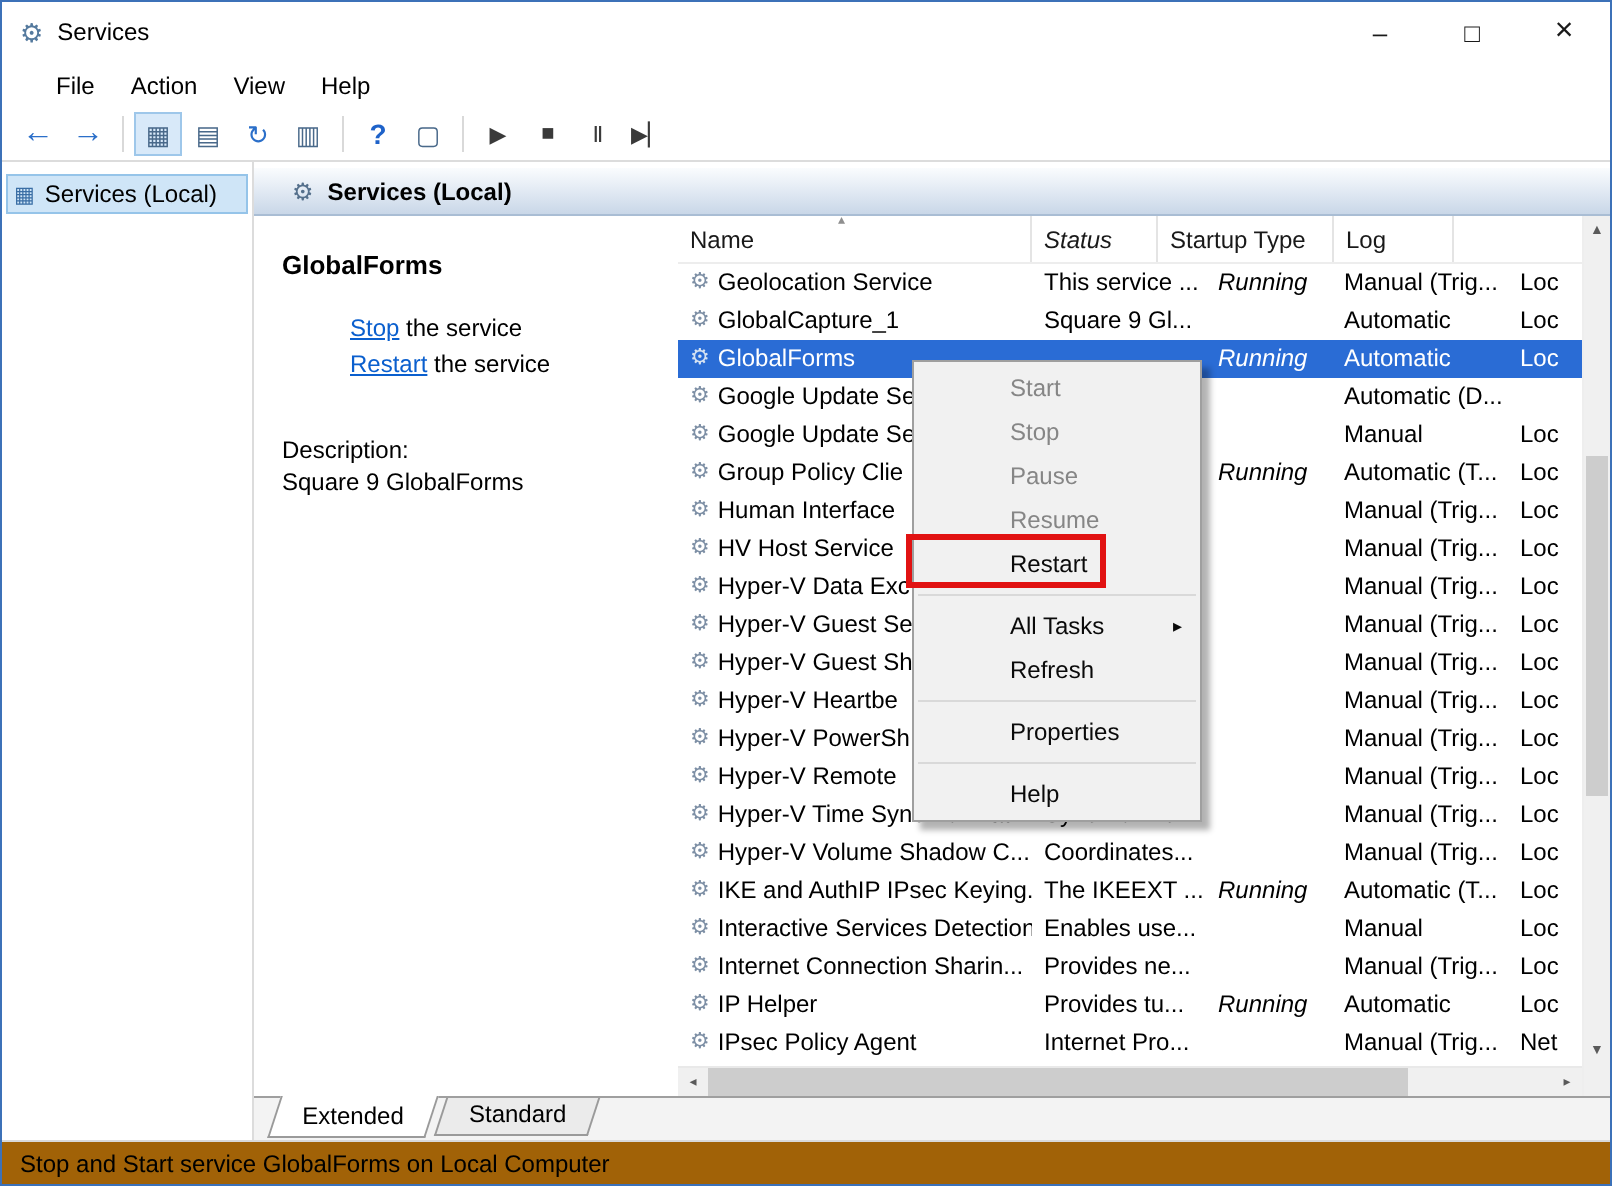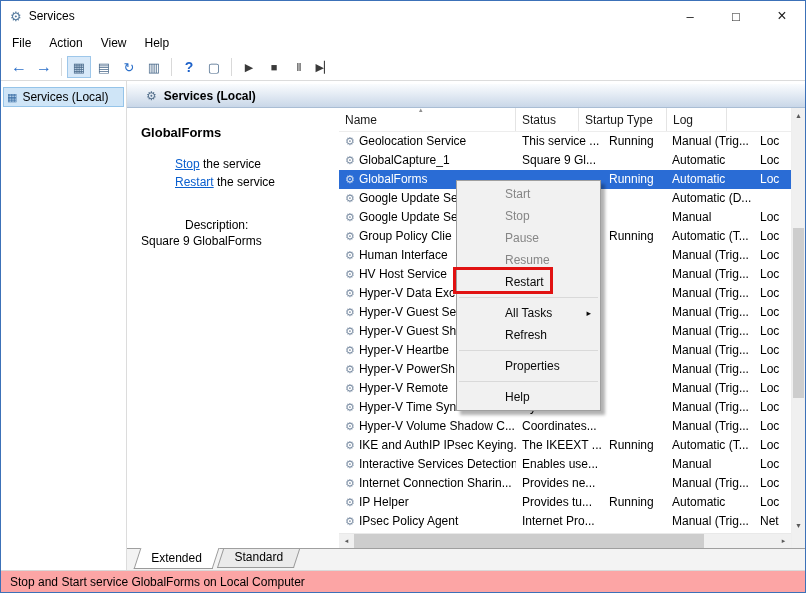--- a/index.html
+++ b/index.html
@@ -9,21 +9,21 @@
 
   
   .titlebar { height:30px; flex:0 0 auto; display:flex; align-items:center; padding-left:9px; background:#fff; }
   .app-icon { font-size:13px; color:#557a9e; margin-right:7px; }
   .title-text { font-size:12px; }
   .caption-group { margin-left:auto; display:flex; height:100%; }
   .cap { width:46px; height:100%; display:flex; align-items:center; justify-content:center; font-size:13px; color:#1a1a1a; }
   .cap.close { font-size:16px; }
 
   
-  .menubar { height:23px; flex:0 0 auto; display:flex; align-items:center; padding-left:2px;text-align:center; }
+  .menubar { height:23px; flex:0 0 auto; display:flex; align-items:center; padding-left:18px;text-align:center; }
   .menu-item { padding:3px 9px; font-size:12px; }
 
   
   .toolbar { height:27px; flex:0 0 auto; display:flex; align-items:center; padding-left:6px; gap:1px; border-bottom:1px solid #dcdcdc; }
   .tbtn { min-width:24px; height:22px; display:flex; align-items:center; justify-content:center; font-size:13px; color:#444; }
   .tbtn.big { font-size:16px; font-weight:bold; }
   .tbtn.blue { color:#2b6fc9; }
   .tbtn.steel { color:#49698a; }
   .tbtn.dark { color:#3a3a3a; font-size:11px; }
   .tbtn.pressed { background:#d8e9f9; border:1px solid #9ec7ea; }
@@ -39,27 +39,27 @@
   .right-pane { flex:1; display:flex; flex-direction:column; min-width:0; background:#fff; }
   .banner { height:24px; margin-top:3px; flex:0 0 auto; display:flex; align-items:center; gap:7px; padding-left:19px;
             background:linear-gradient(#fafcfe,#c9d7e8); border-bottom:1px solid #a9bdd4; font-weight:bold; }
   .banner-icon { color:#55708c; font-weight:normal; font-size:12px; }
 
   .content { flex:1; display:flex; min-height:0; }
   .info-pane { width:212px; flex:0 0 auto; padding:17px 12px 0 14px; overflow:hidden; }
   .svc-title { font-weight:bold; font-size:13px; margin-bottom:15px; }
   .svc-links div { line-height:18px;margin-left:34px; }
   .svc-links a { color:#0a5fce; text-decoration:underline; cursor:pointer; }
-  .svc-desc-label { margin-top:26px; line-height:16px;margin-left:44px; }
+  .svc-desc-label { margin-top:26px; line-height:16px; }
   .svc-desc { line-height:16px; }
 
   .list-area { flex:1; display:flex; flex-direction:column; min-width:0; overflow:hidden; }
   .list-header { height:24px; flex:0 0 auto; display:flex; border-bottom:1px solid #ededed; overflow:hidden; }
   .hcell { flex:0 0 auto; position:relative; padding:5px 0 0 6px; border-right:1px solid #e4e4e4; color:#191919; white-space:nowrap; overflow:hidden; }
-  .c-name { width:177px; } .c-desc { width:87px; } .c-status { width:63px; } .c-startup { width:88px; } .c-logon { width:60px; }
+  .c-name { width:177px; } .c-desc { width:87px; } .c-status { width:63px;font-style:italic; } .c-startup { width:88px; } .c-logon { width:60px; }
   .sort { position:absolute; top:-2px; left:80px; font-size:7px; color:#8f8f8f; }
   .rows { flex:1; overflow:hidden; background:#fff; }
   .row { height:19px; display:flex; align-items:center; overflow:hidden; white-space:nowrap; }
   .row .cell { flex:0 0 auto; padding:0 3px 0 6px; height:19px; line-height:19px; overflow:hidden; }
   .cell.c-name { display:flex; align-items:center; }
   .gear { font-size:11px; color:#7d8fa5; margin-right:4px; flex:0 0 auto; }
   .row.selected { background:#2a6cd5; color:#fff; }
   .row.selected .gear { color:#d7e3f2; }
 
   .hscroll { height:15px; flex:0 0 auto; background:#f0f0f0; display:flex; align-items:stretch; border-top:1px solid #e9e9e9; }
@@ -70,21 +70,21 @@
   .vscroll { width:14px; flex:0 0 auto; background:#f0f0f0; position:relative; border-left:1px solid #eee; }
   .varrow { position:absolute; left:0; right:0; height:15px; display:flex; align-items:center; justify-content:center; font-size:7px; color:#5a5a5a; }
   .varrow.up { top:0; } .varrow.down { bottom:15px; }
   .vthumb { position:absolute; left:1px; right:1px; top:120px; height:170px; background:#cdcdcd; }
 
   .tabs-row { height:22px; flex:0 0 auto; border-top:1px solid #9f9f9f; background:#f3f3f3; display:flex; align-items:flex-start; padding-left:10px; }
   .tab { height:19px; padding:1px 13px 0; margin-right:4px; transform:skewX(-18deg); border:1px solid #9a9a9a; border-top:none; background:#ebebeb; }
   .tab.active { background:#fff; position:relative; top:-1px; height:21px; padding-top:3px; }
   .tab > span { display:inline-block; transform:skewX(18deg); }
 
-  .statusbar { height:22px; flex:0 0 auto; background:#fca5a5; border-top:1px solid #d9d9d9; display:flex; align-items:center; padding-left:9px; }
+  .statusbar { height:22px; flex:0 0 auto; background:#a16207; border-top:1px solid #d9d9d9; display:flex; align-items:center; padding-left:9px; }
 
   
   .context-menu { position:absolute; left:455px; top:179px; width:145px; background:#f1f1f1; border:1px solid #9f9f9f;
                   box-shadow:4px 4px 3px rgba(0,0,0,.3); padding:2px 0; z-index:40; }
   .mi { height:22px; line-height:22px; padding-left:48px; position:relative; color:#0a0a0a; }
   .mi.disabled { color:#868686; }
   .mi.bold { font-weight:normal; }
   .subarrow { position:absolute; right:9px; top:0; font-size:9px; }
   .msep { height:1px; background:#d9d9d9; margin:4px 2px; }
 

